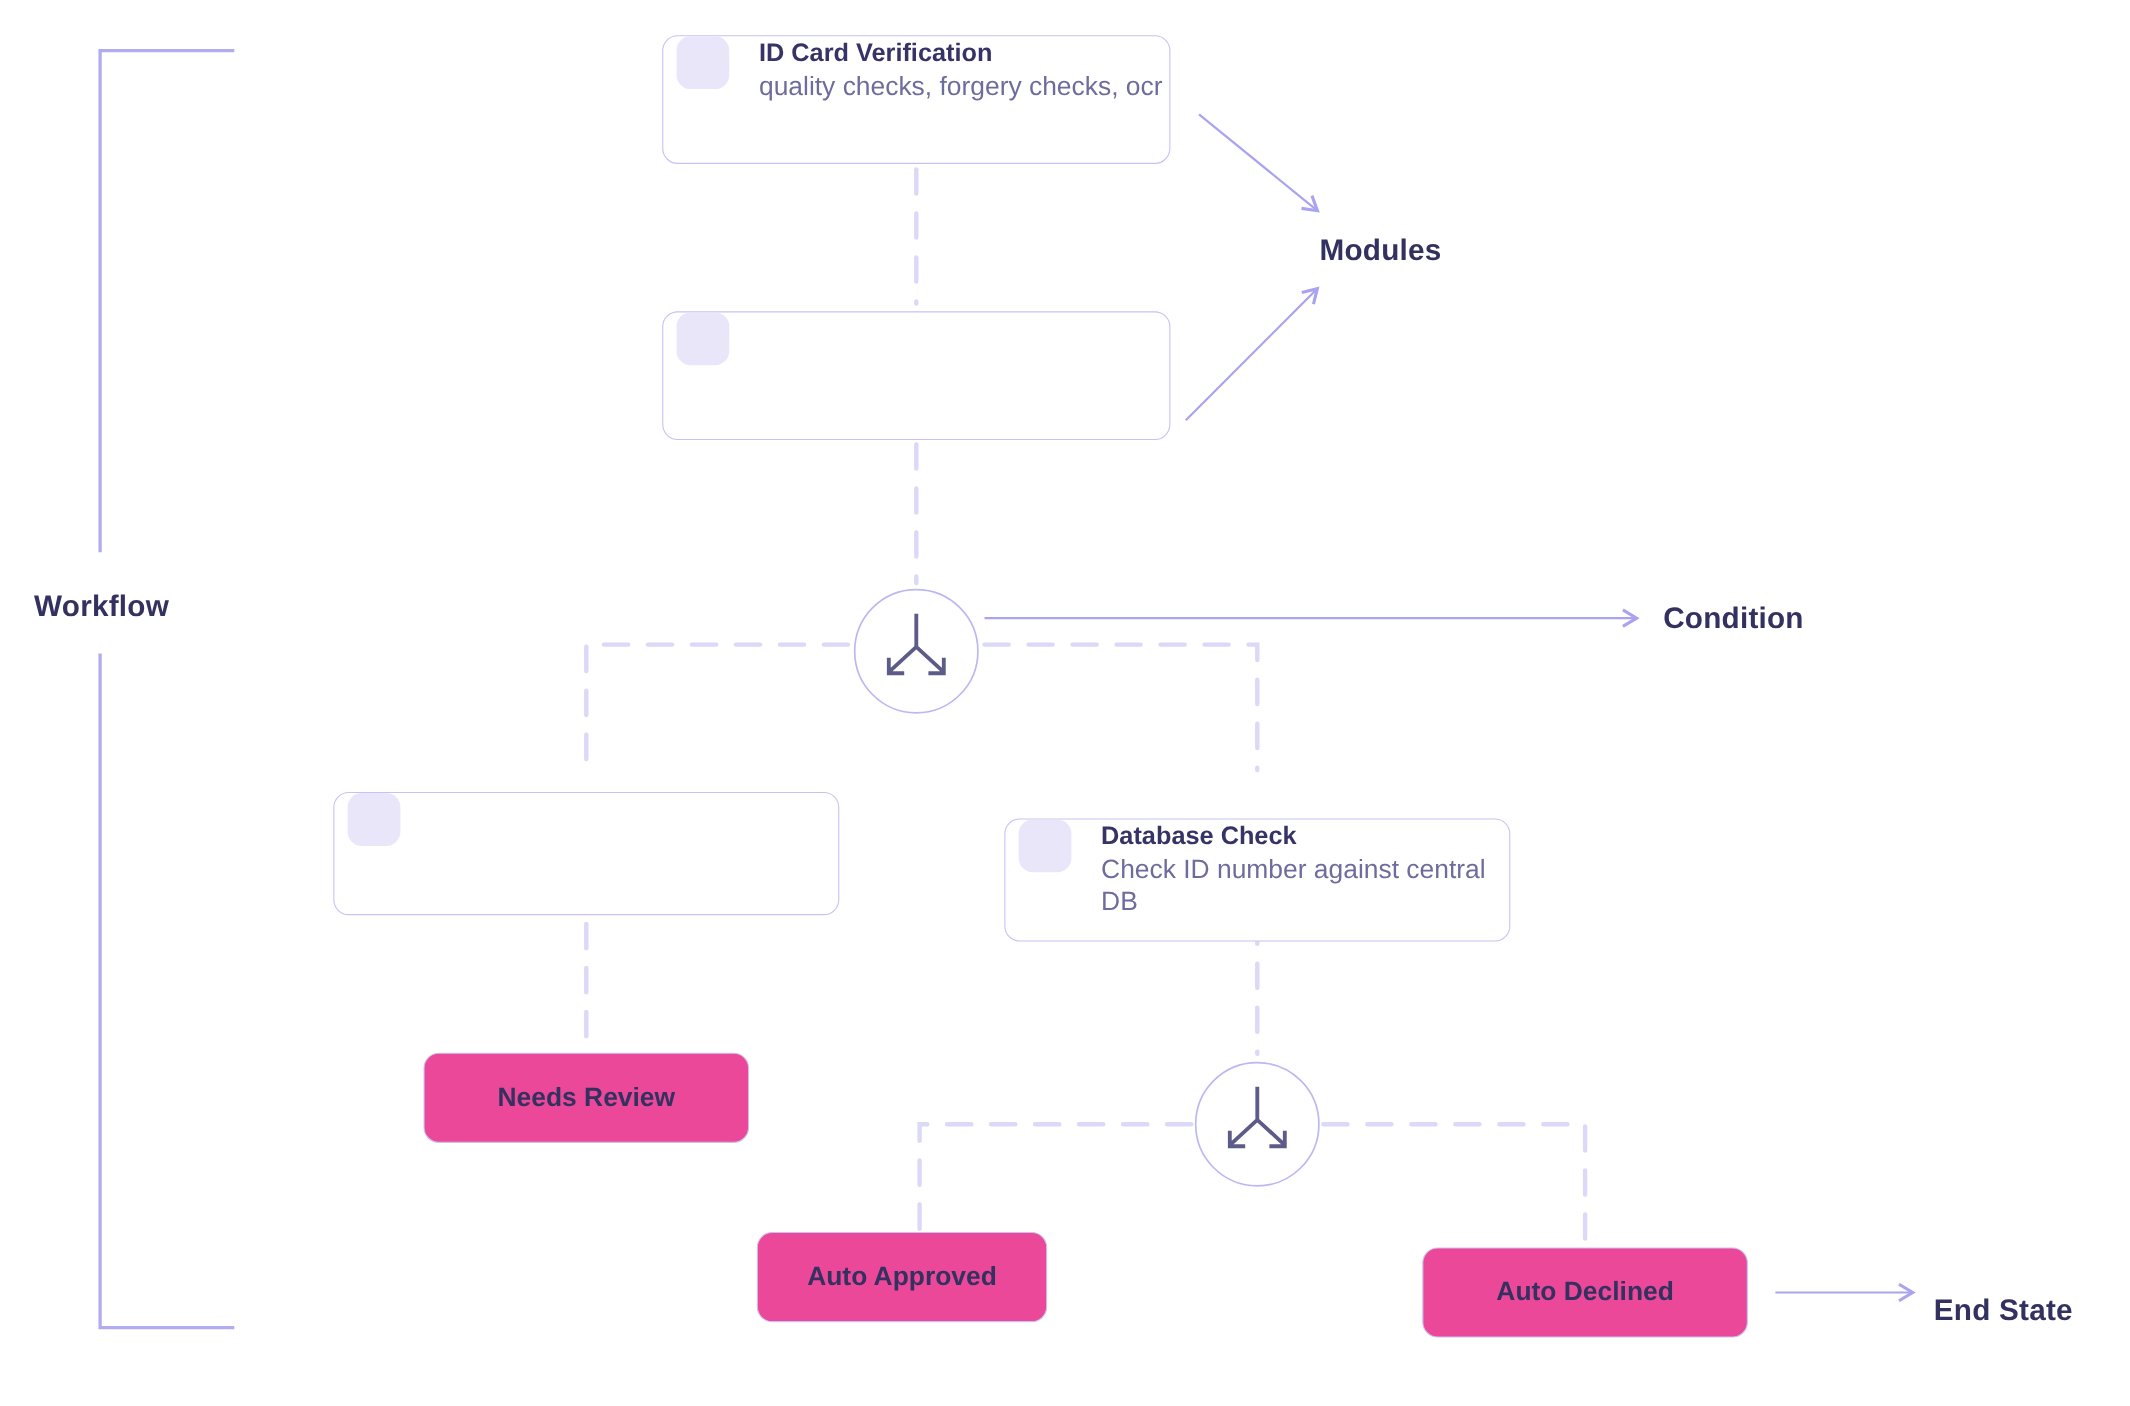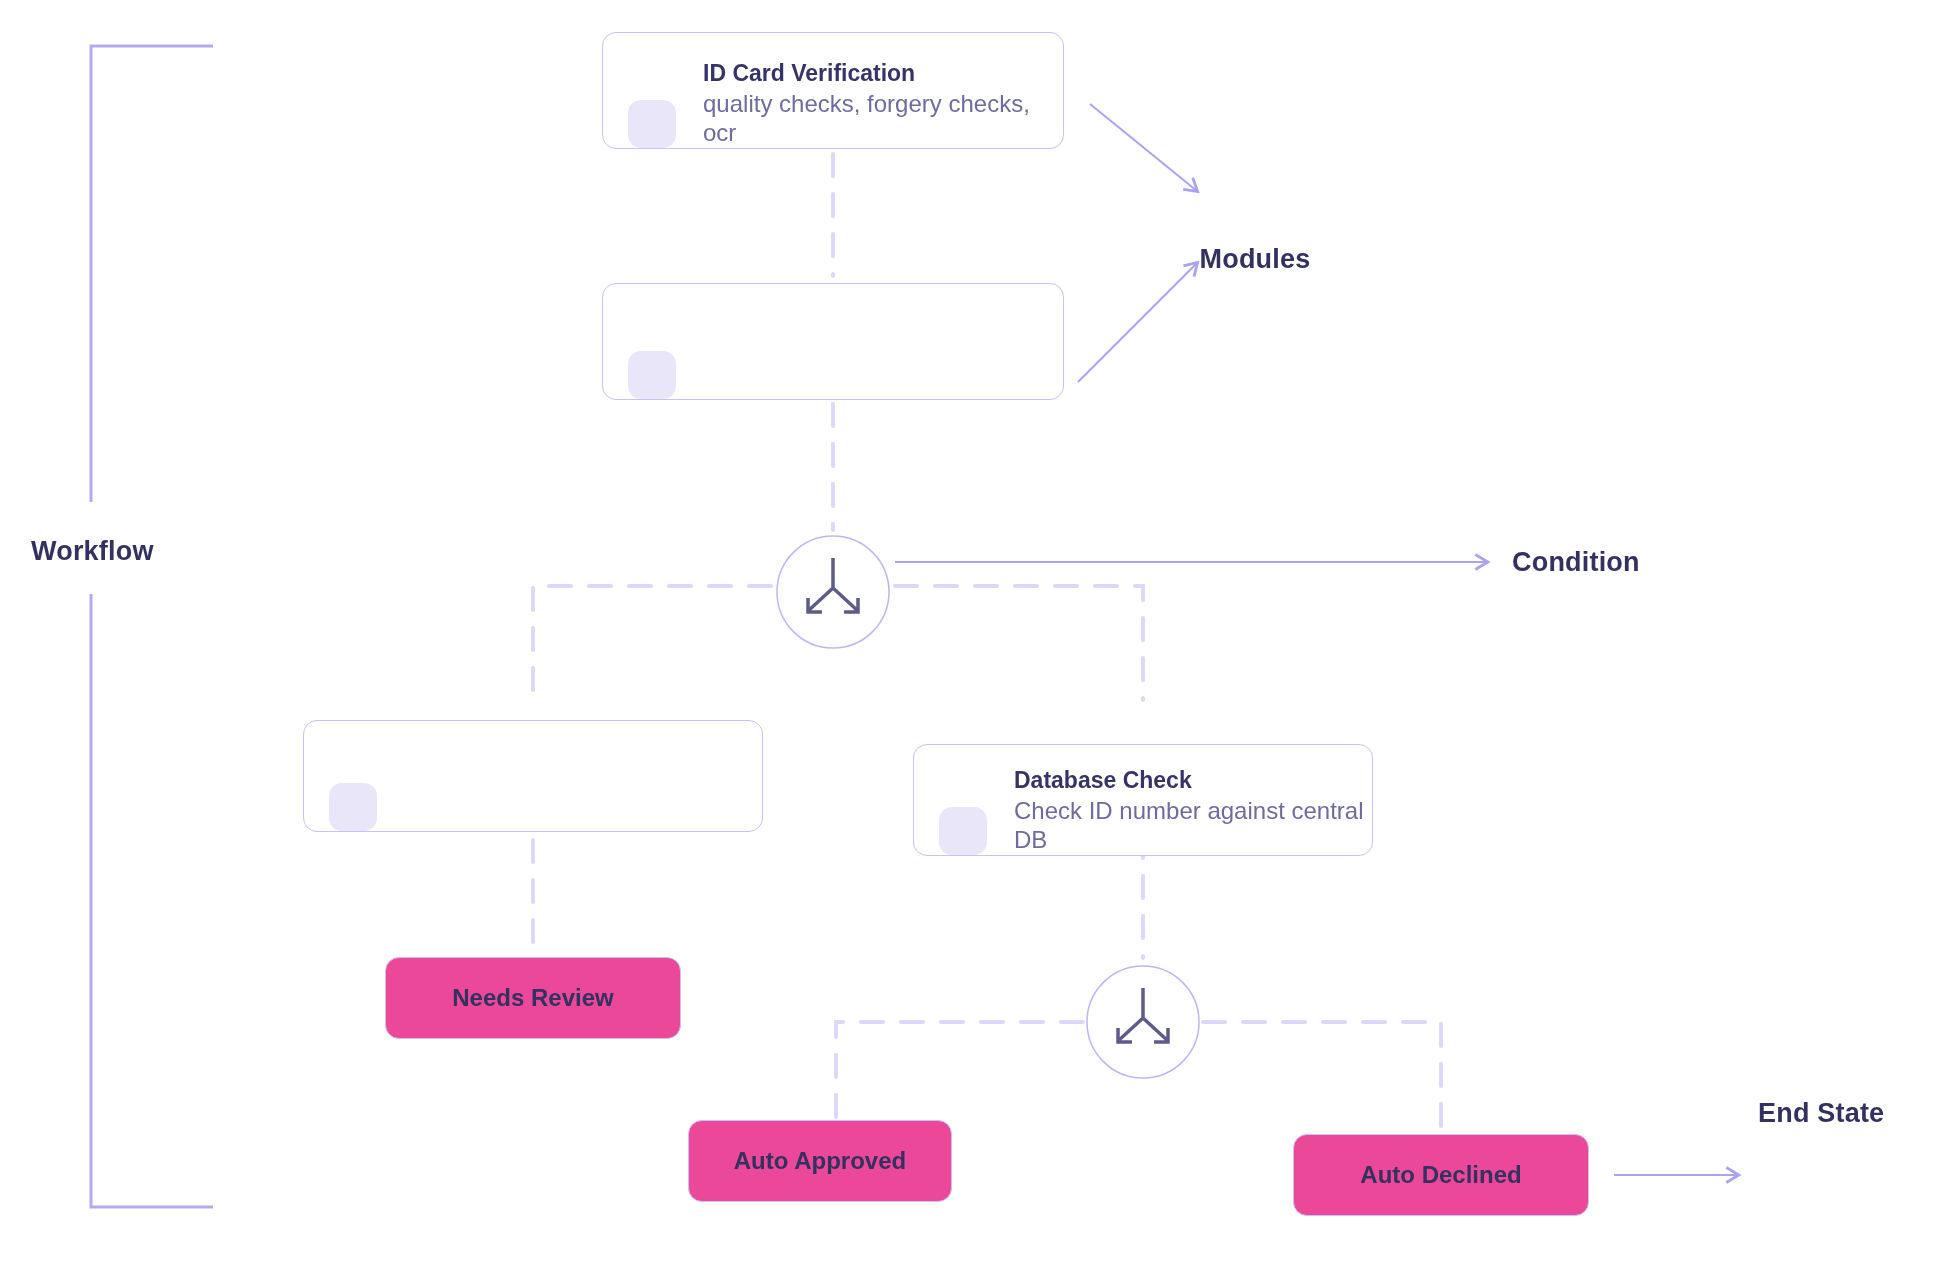--- a/index.html
+++ b/index.html
@@ -15,38 +15,38 @@
   }
   .canvas{position:relative;width:1936px;height:1278px;}
   svg.wires{position:absolute;left:0;top:0;}
   .bracket{stroke:var(--c-bracket);stroke-width:3;fill:none;}
   .dashed-line{stroke:var(--c-dash);stroke-width:4;stroke-dasharray:22 18;stroke-linecap:round;fill:none;}
   .solid-line{stroke:var(--c-arrow);stroke-width:2;fill:none;}
   .marker-path{stroke:var(--c-arrow);stroke-width:1.7;fill:none;}
   .branch-circle{fill:#fff;stroke:var(--c-circle);stroke-width:1.5;}
   .branch-glyph{stroke:var(--c-glyph);stroke-width:3.5;fill:none;}
   .card{
-    position:absolute;display:flex;align-items:flex-end;gap:27px;
+    position:absolute;display:flex;align-items:flex-start;gap:27px;
     background:#fff;border:1.5px solid var(--c-border);border-radius:14px;
-    padding-left:25px;box-sizing:border-box;
+    padding-left:12px;box-sizing:border-box;
   }
   .icon-sq{width:48px;height:48px;border-radius:13px;background:var(--c-iconbg);flex:0 0 auto;}
   .card-text{display:flex;flex-direction:column;}
   .card-title{font-size:23px;font-weight:700;color:var(--c-title);line-height:1.25;}
   .card-sub{font-size:24px;font-weight:400;color:var(--c-sub);margin-top:3px;line-height:1.2;}
   .terminal{
     position:absolute;display:flex;align-items:center;justify-content:center;
     background:#ec4899;border:1.5px solid var(--c-border);border-radius:14px;box-sizing:border-box;
     font-size:24px;font-weight:600;color:var(--c-label);
   }
   .side-label{
     position:absolute;font-size:27px;font-weight:600;color:var(--c-label);
     letter-spacing:.2px;white-space:nowrap;
   }
-  .centered{transform:translateX(-50%);margin-top:32px;}
+  .centered{transform:translateX(-50%);}
 </style>
 </head>
 <body>
 
 <div class="canvas">
 
   <svg class="wires" width="1936" height="1278" viewBox="0 0 1936 1278">
     <defs>
       <marker id="arrow" viewBox="0 0 12 12" refX="9" refY="6" markerWidth="10" markerHeight="10" orient="auto">
         <path d="M 2 1.5 L 9.5 6 L 2 10.5" class="marker-path"></path>
@@ -116,15 +116,15 @@
     <span>Auto Approved</span>
   </div>
 
   <div class="terminal" style="left:1293px;top:1134px;width:296px;height:82px">
     <span>Auto Declined</span>
   </div>
 
   <div class="side-label" style="left:31px;top:536px">Workflow</div>
   <div class="side-label centered" style="left:1255px;top:212px">Modules</div>
   <div class="side-label" style="left:1512px;top:547px">Condition</div>
-  <div class="side-label" style="left:1758px;top:1098px">End State</div>
+  <div class="side-label" style="left:1758px;top:1176px">End State</div>
 
 </div>
 
 </body></html>

